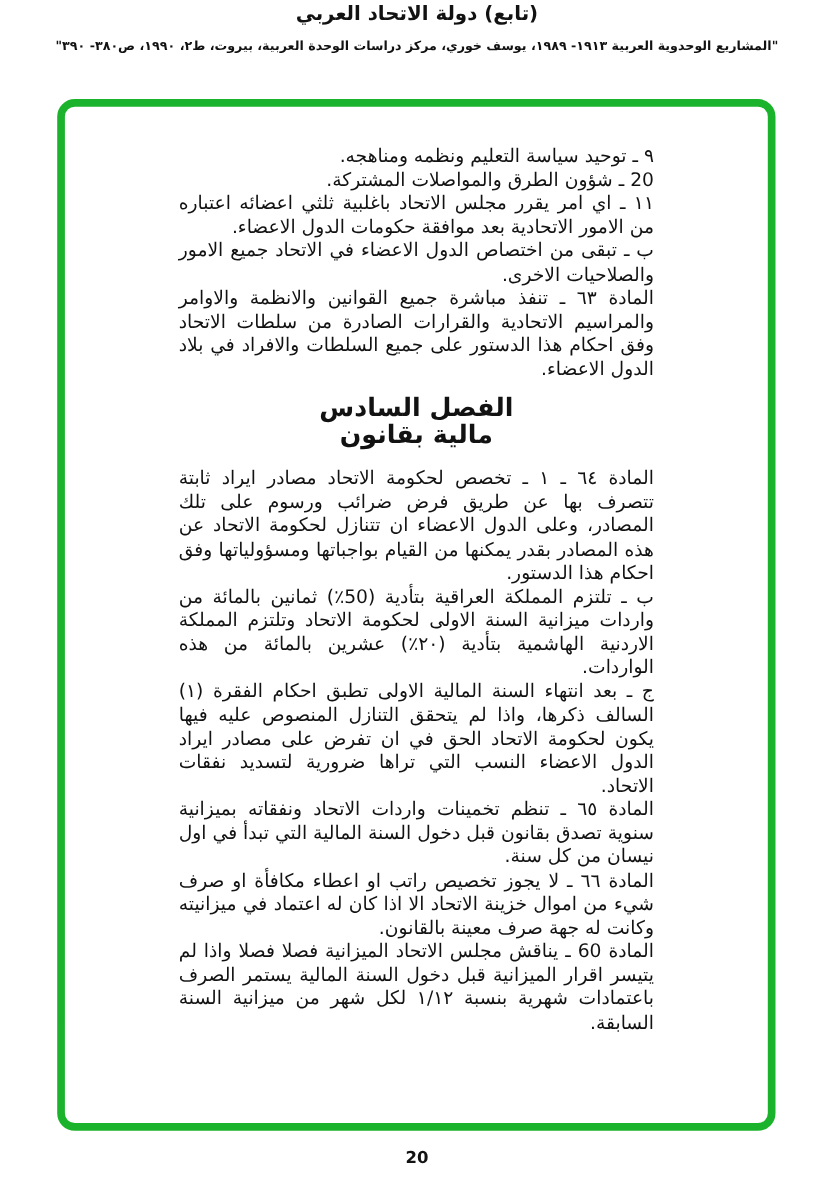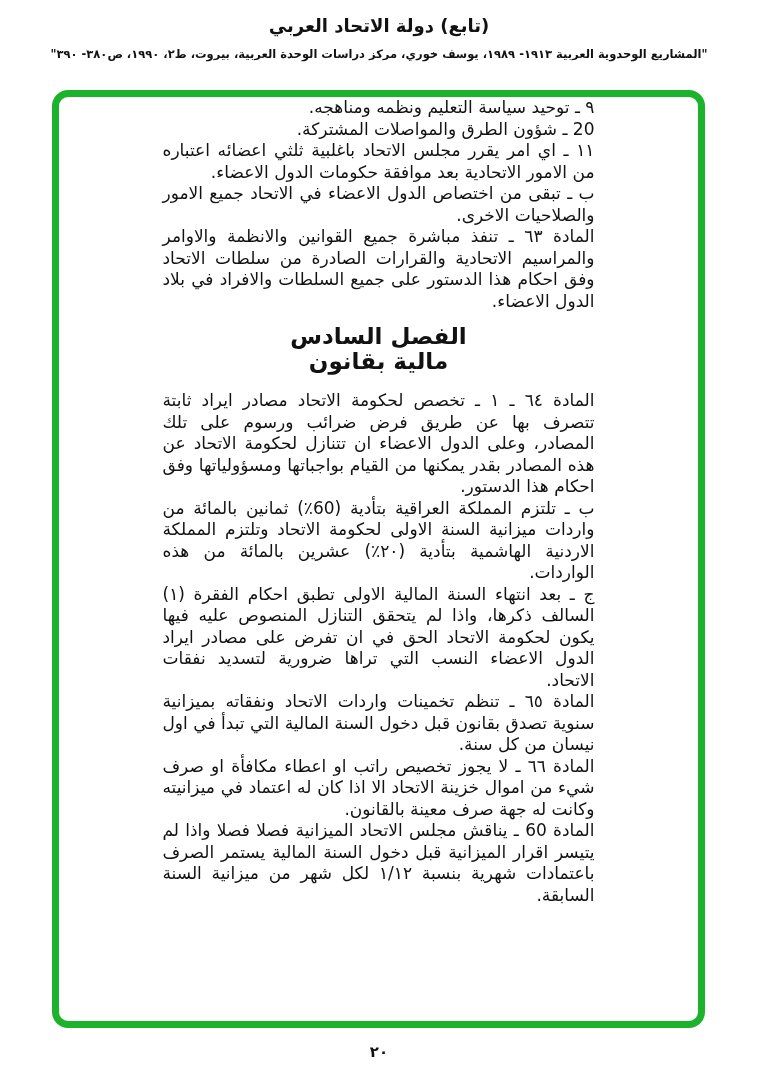--- a/index.html
+++ b/index.html
@@ -12,21 +12,21 @@
   body{
     width:758px;height:1078px;
     background:var(--paper);
     color:var(--ink);
     font-family:"DejaVu Sans", sans-serif;
     position:relative;
     overflow:hidden;
   }
   .doc-header{
     text-align:center;
-    padding-top:13px;
+    padding-top:0;
   }
   .doc-title{
     margin:0;
     font-size:18px;
     font-weight:bold;
     line-height:26px;
   }
   .doc-citation{
     margin-top:8px;
     font-size:11.5px;
@@ -41,20 +41,21 @@
     width:653px;
     height:938px;
     border:7px solid var(--green);
     border-radius:16px;
     background:var(--paper);
     overflow:hidden;
   }
   .content{
     width:432px;
     margin:0 auto;
+    padding-top:35px;
     font-size:17px;
     line-height:21.5px;
     text-align:justify;
   }
   .content p{
     margin:0;
   }
   .section-heading{
     text-align:center;
     font-weight:bold;
@@ -91,25 +92,25 @@
       <p>١١ ـ اي امر يقرر مجلس الاتحاد باغلبية ثلثي اعضائه اعتباره من الامور الاتحادية بعد موافقة حكومات الدول الاعضاء.</p>
       <p>ب ـ تبقى من اختصاص الدول الاعضاء في الاتحاد جميع الامور والصلاحيات الاخرى.</p>
       <p>المادة ٦٣ ـ تنفذ مباشرة جميع القوانين والانظمة والاوامر والمراسيم الاتحادية والقرارات الصادرة من سلطات الاتحاد وفق احكام هذا الدستور على جميع السلطات والافراد في بلاد الدول الاعضاء.</p>
 
       <div class="section-heading">
         <div>الفصل السادس</div>
         <div>مالية بقانون</div>
       </div>
 
       <p>المادة ٦٤ ـ ١ ـ تخصص لحكومة الاتحاد مصادر ايراد ثابتة تتصرف بها عن طريق فرض ضرائب ورسوم على تلك المصادر، وعلى الدول الاعضاء ان تتنازل لحكومة الاتحاد عن هذه المصادر بقدر يمكنها من القيام بواجباتها ومسؤولياتها وفق احكام هذا الدستور.</p>
-      <p>ب ـ تلتزم المملكة العراقية بتأدية (60٪) ثمانين بالمائة من واردات ميزانية السنة الاولى لحكومة الاتحاد وتلتزم المملكة الاردنية الهاشمية بتأدية (٢٠٪) عشرين بالمائة من هذه الواردات.</p>
+      <p>ب ـ تلتزم المملكة العراقية بتأدية (50٪) ثمانين بالمائة من واردات ميزانية السنة الاولى لحكومة الاتحاد وتلتزم المملكة الاردنية الهاشمية بتأدية (٢٠٪) عشرين بالمائة من هذه الواردات.</p>
       <p>ج ـ بعد انتهاء السنة المالية الاولى تطبق احكام الفقرة (١) السالف ذكرها، واذا لم يتحقق التنازل المنصوص عليه فيها يكون لحكومة الاتحاد الحق في ان تفرض على مصادر ايراد الدول الاعضاء النسب التي تراها ضرورية لتسديد نفقات الاتحاد.</p>
       <p>المادة ٦٥ ـ تنظم تخمينات واردات الاتحاد ونفقاته بميزانية سنوية تصدق بقانون قبل دخول السنة المالية التي تبدأ في اول نيسان من كل سنة.</p>
       <p>المادة ٦٦ ـ لا يجوز تخصيص راتب او اعطاء مكافأة او صرف شيء من اموال خزينة الاتحاد الا اذا كان له اعتماد في ميزانيته وكانت له جهة صرف معينة بالقانون.</p>
       <p>المادة 60 ـ يناقش مجلس الاتحاد الميزانية فصلا فصلا واذا لم يتيسر اقرار الميزانية قبل دخول السنة المالية يستمر الصرف باعتمادات شهرية بنسبة ١/١٢ لكل شهر من ميزانية السنة السابقة.</p>
     </div>
   </div>
 
   <footer class="page-footer">
-    <span class="page-number">٢٠</span>
+    <span class="page-number">20</span>
   </footer>
 
 </div>
 
 </body></html>

